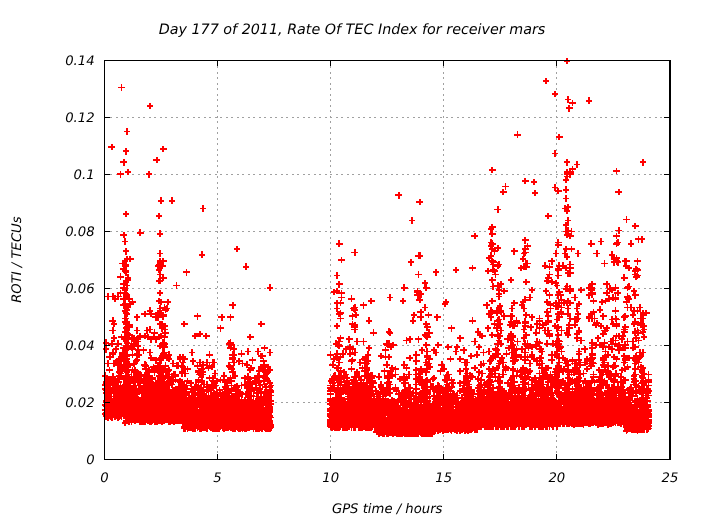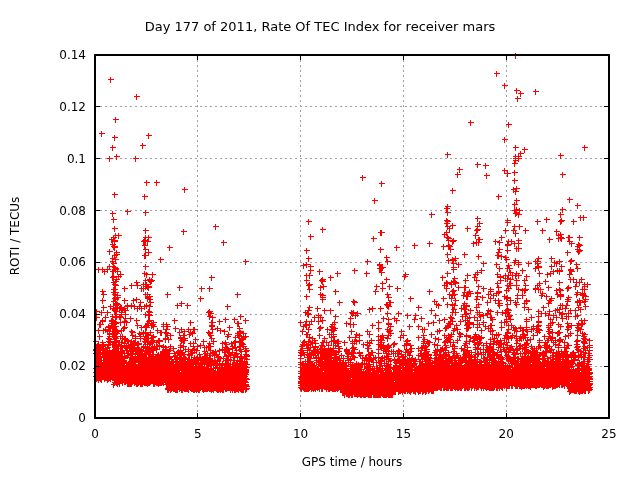--- a/index.html
+++ b/index.html
@@ -13,20 +13,21 @@
     font-family: "DejaVu Sans", sans-serif;
     overflow: hidden;
     position: relative;
   }
   #plot-root {
     position: absolute;
     left: 0;
     top: 0;
     width: 640px;
     height: 480px;
+    font-style: italic;
   }
   svg {
     display: block;
   }
   .title-text {
     font-family: "DejaVu Sans", sans-serif;
     font-size: 13px;
     fill: #000000;
   }
   .axis-label {

